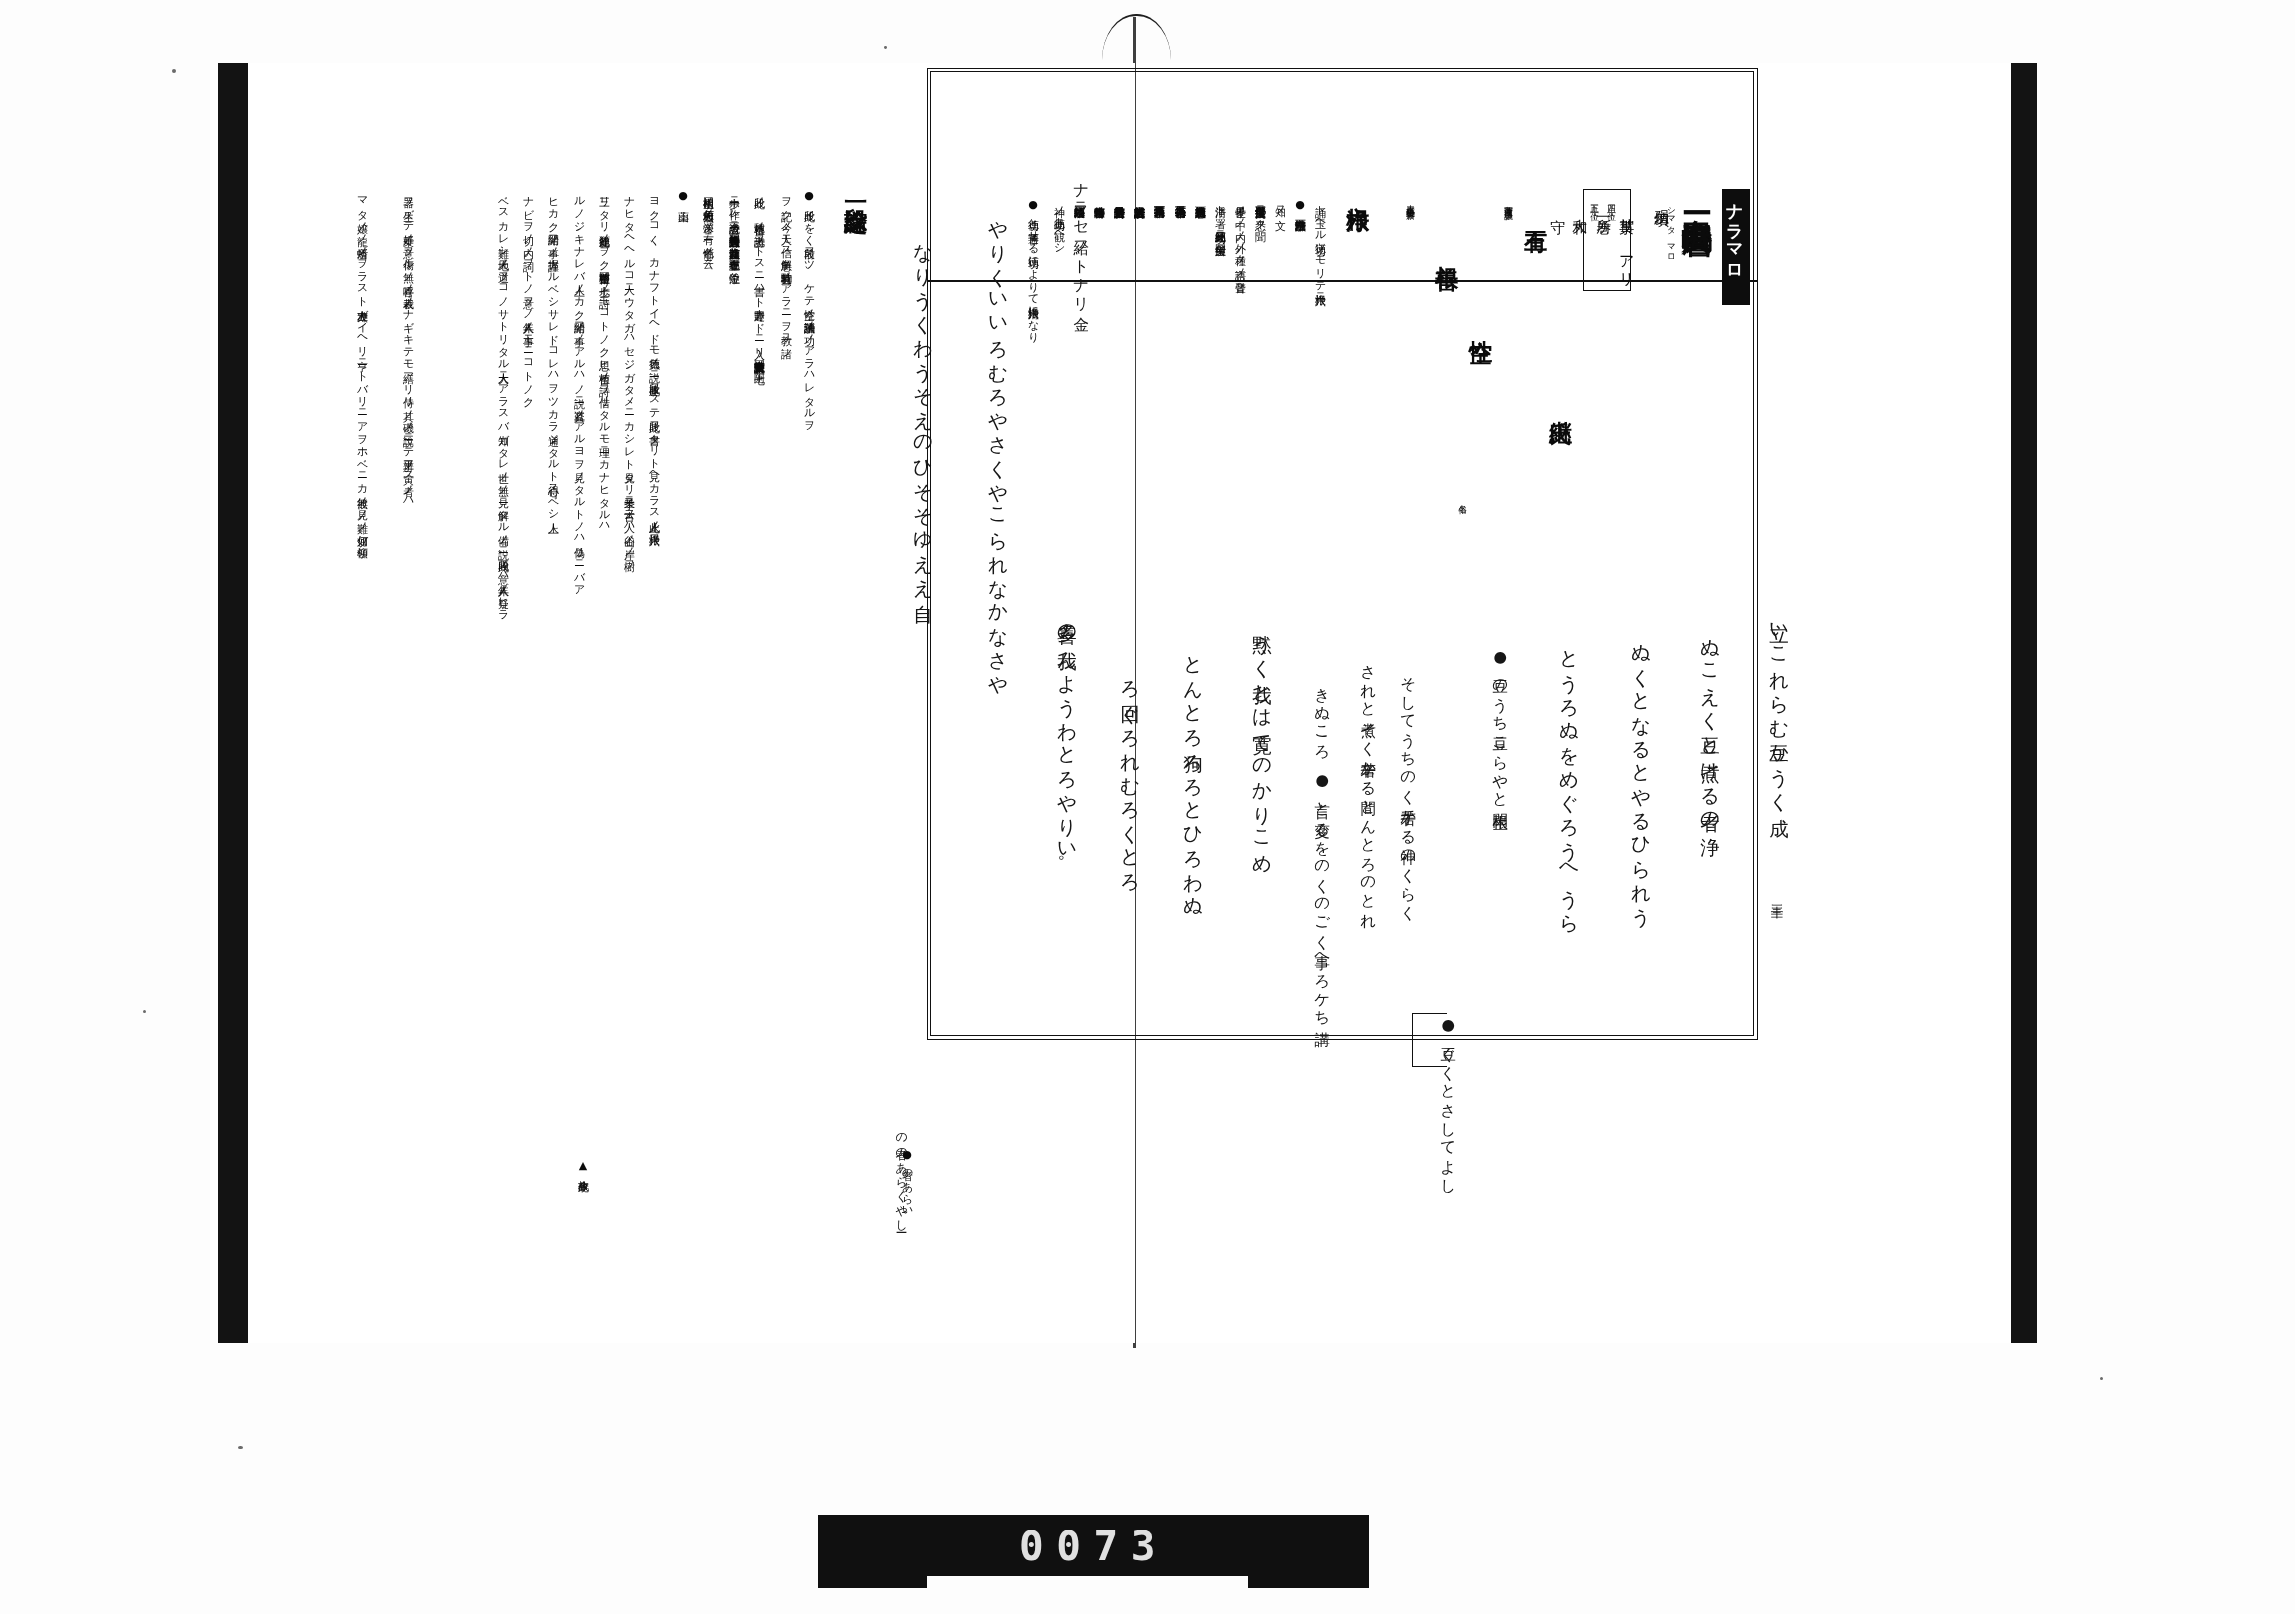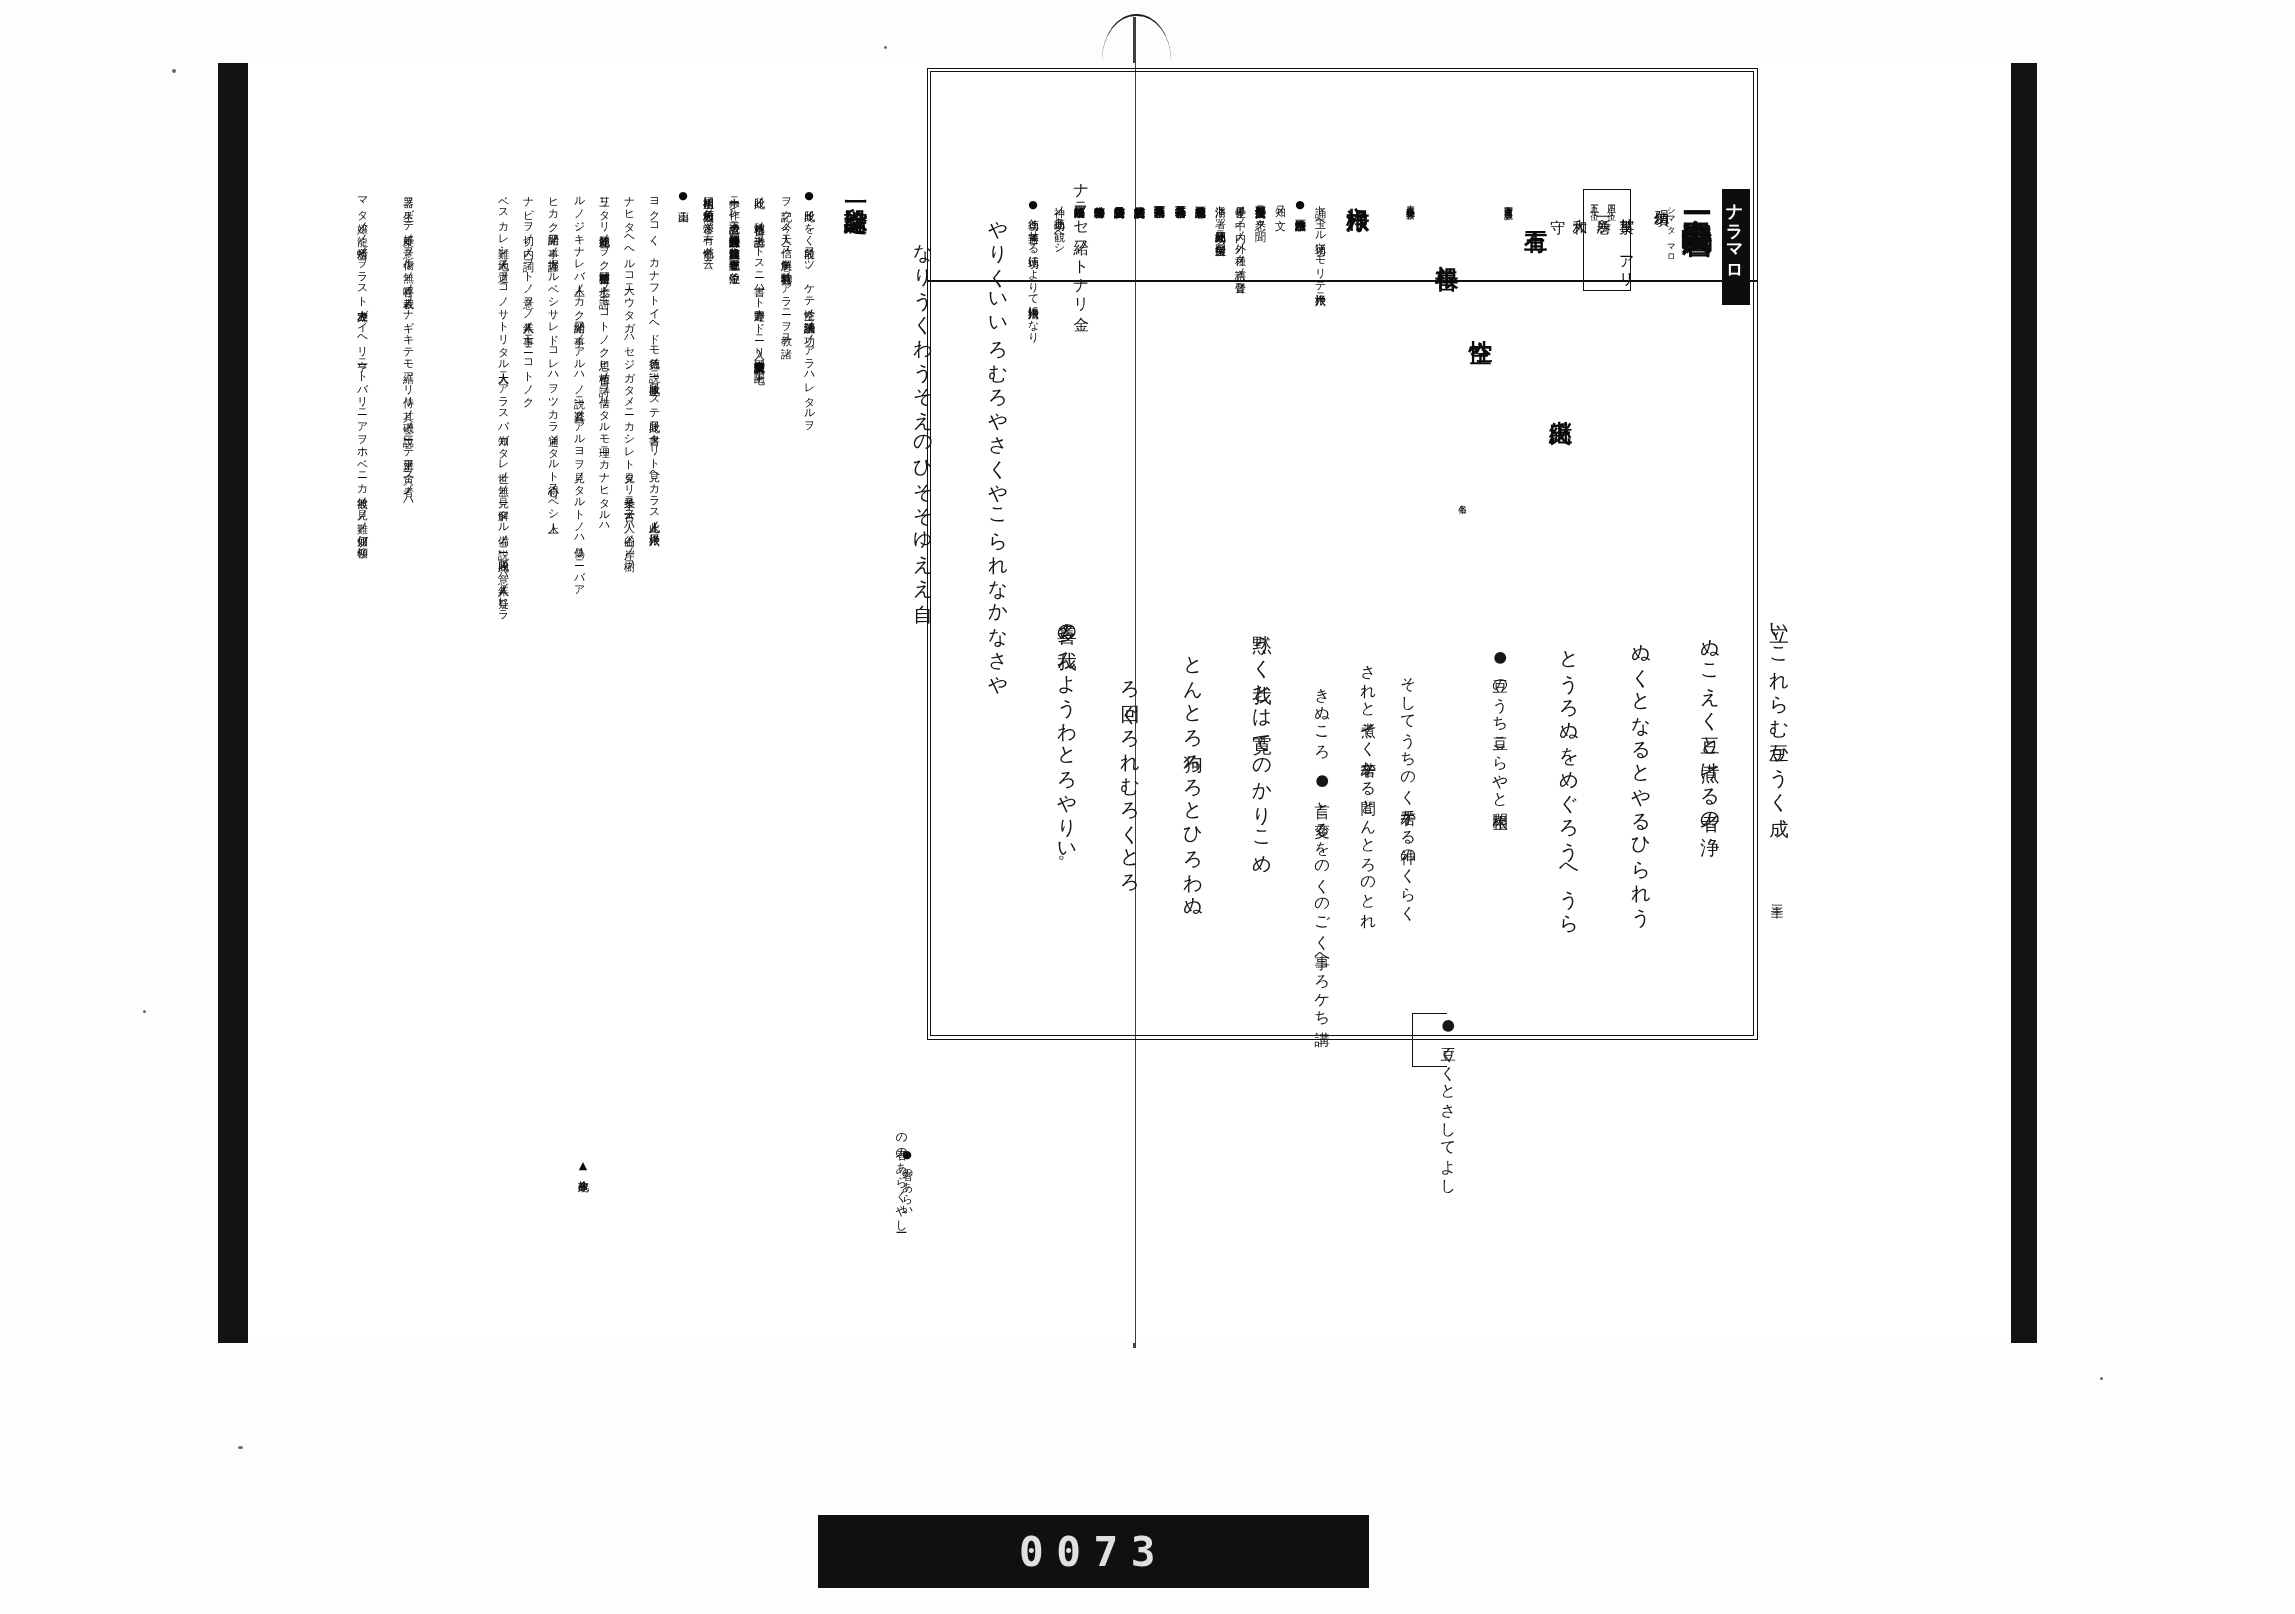--- a/index.html
+++ b/index.html
@@ -160,21 +160,21 @@
     color: #111;
     letter-spacing: 1.1px;
   }
 
   
   .film-strip {
     position: absolute;
     left: 818px;
     top: 1515px;
     width: 551px;
-    height: 73px;
+    height: 61px;
     background: #101010;
   }
   .strip-number {
     position: absolute;
     left: 0; top: 0;
     width: 100%; height: 100%;
     display: flex;
     align-items: center;
     justify-content: center;
     color: #f2f2f2;

